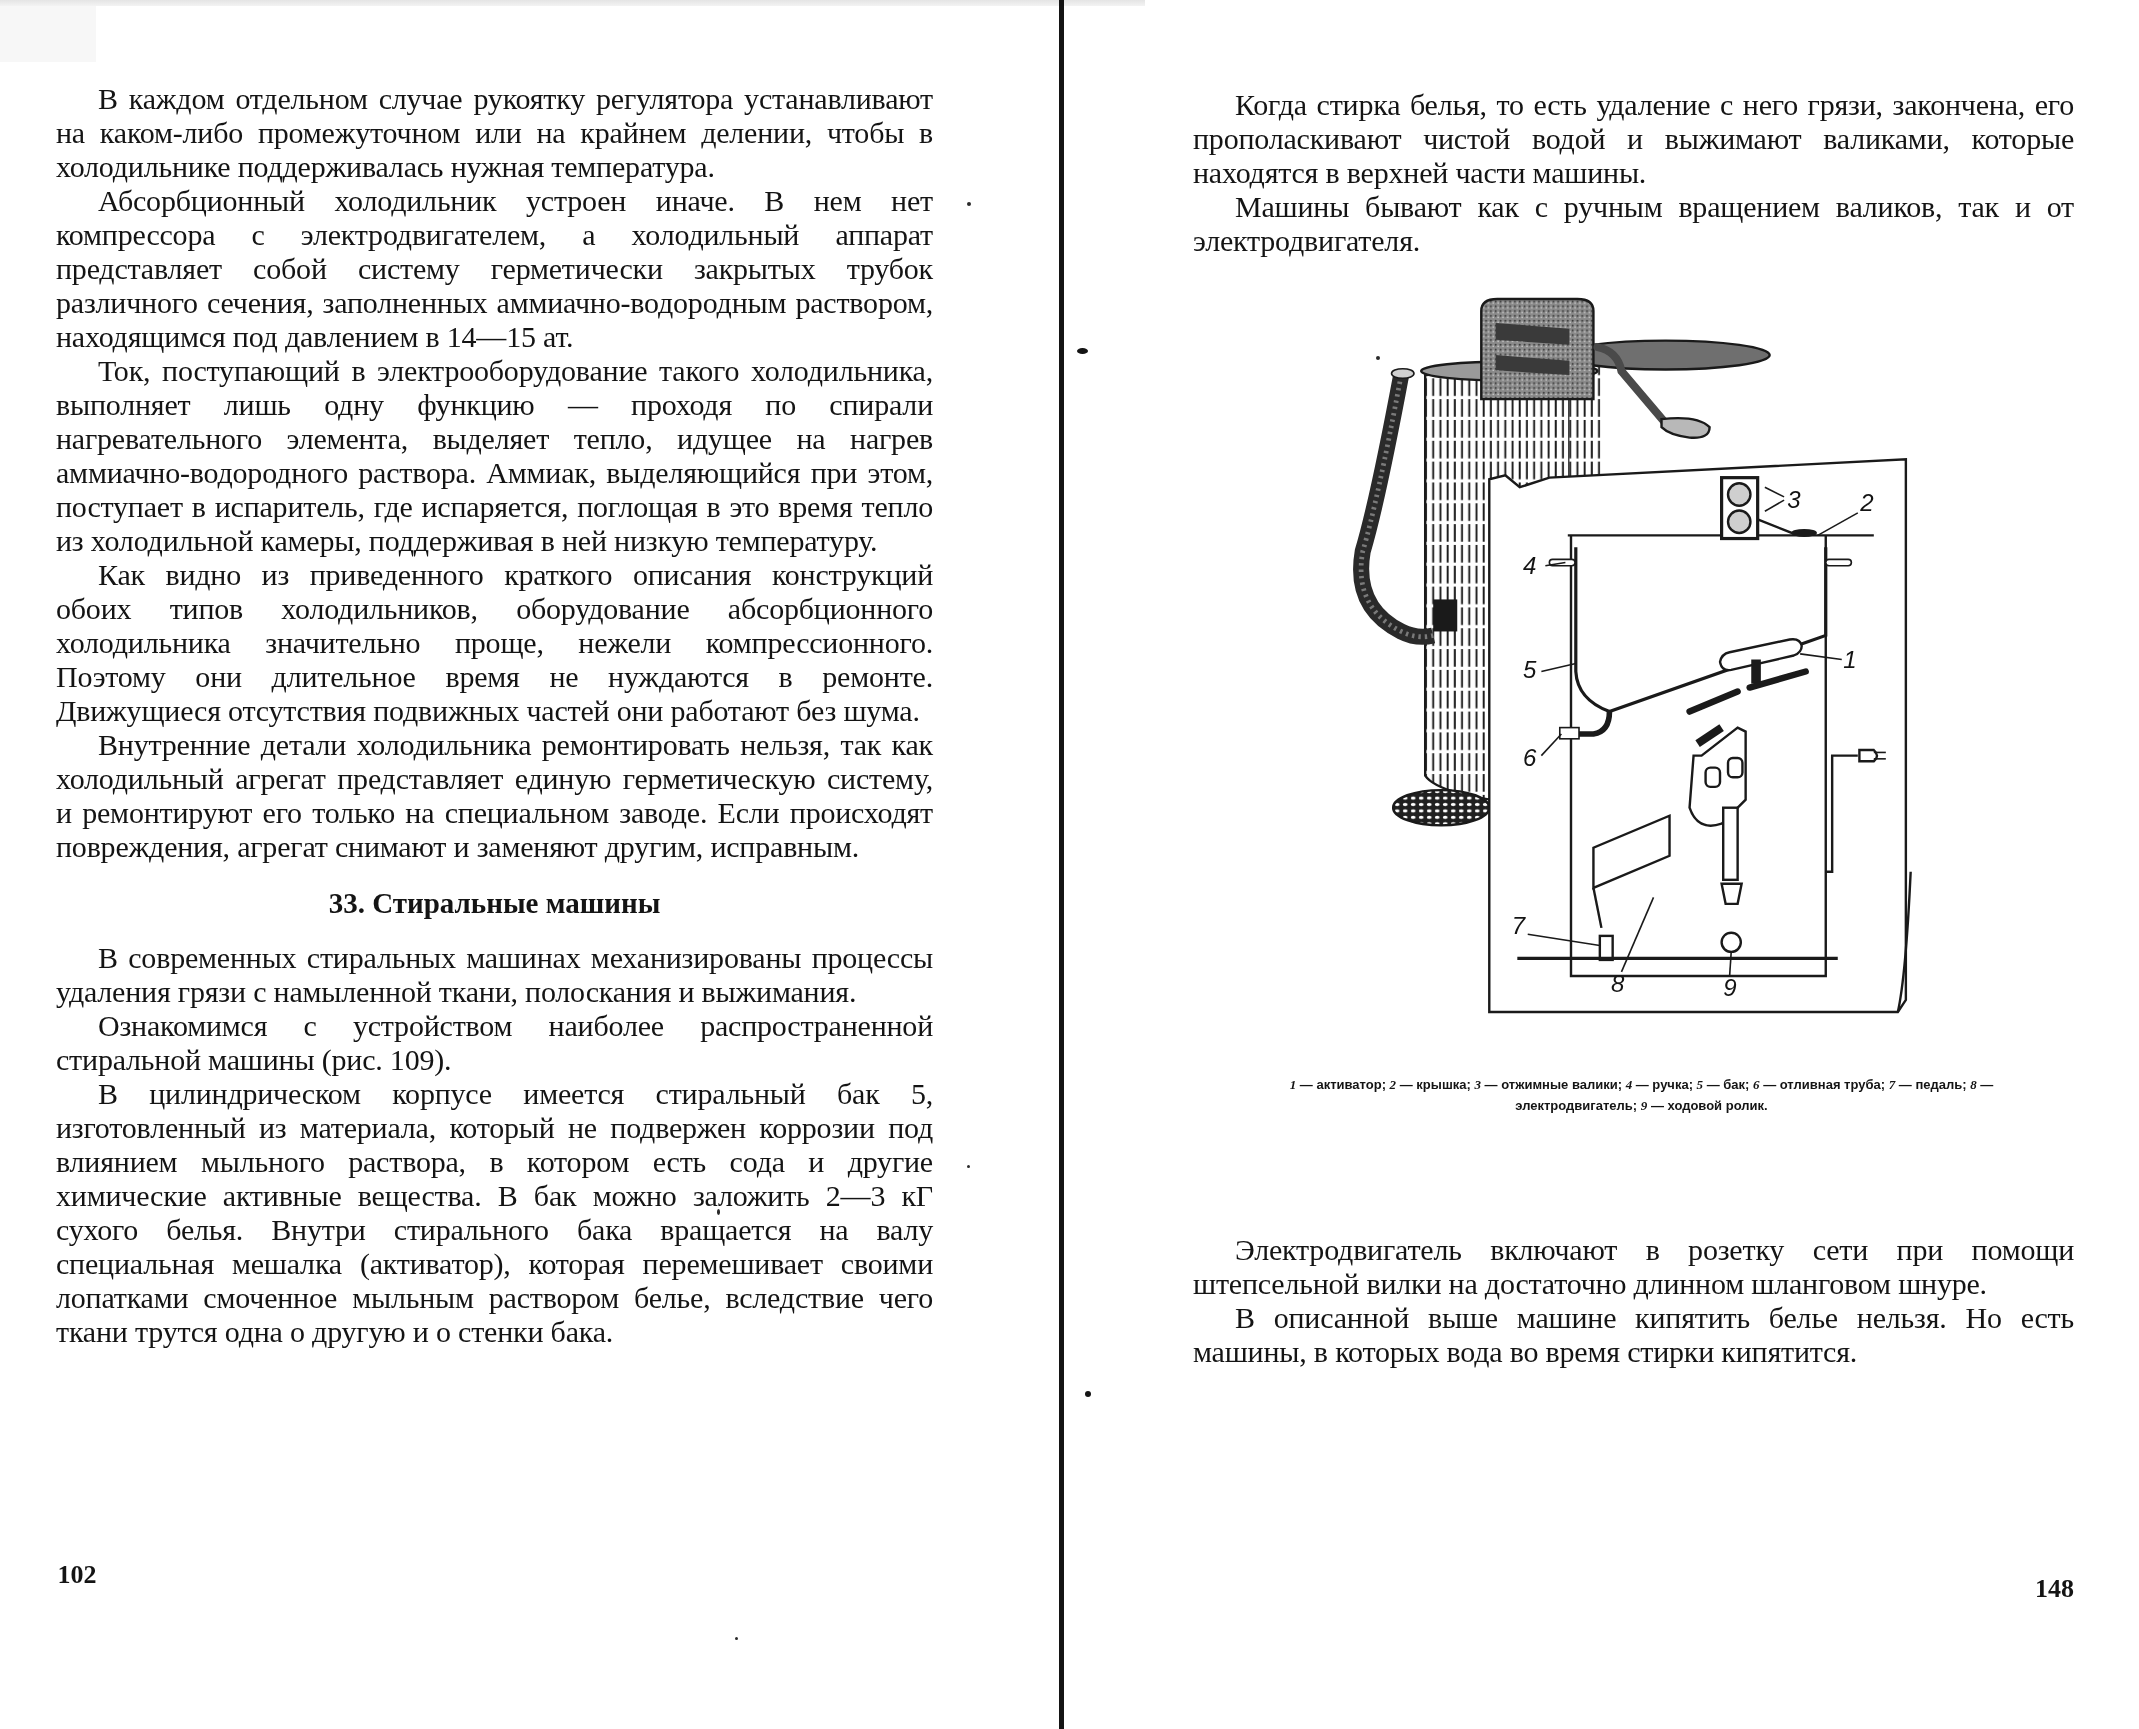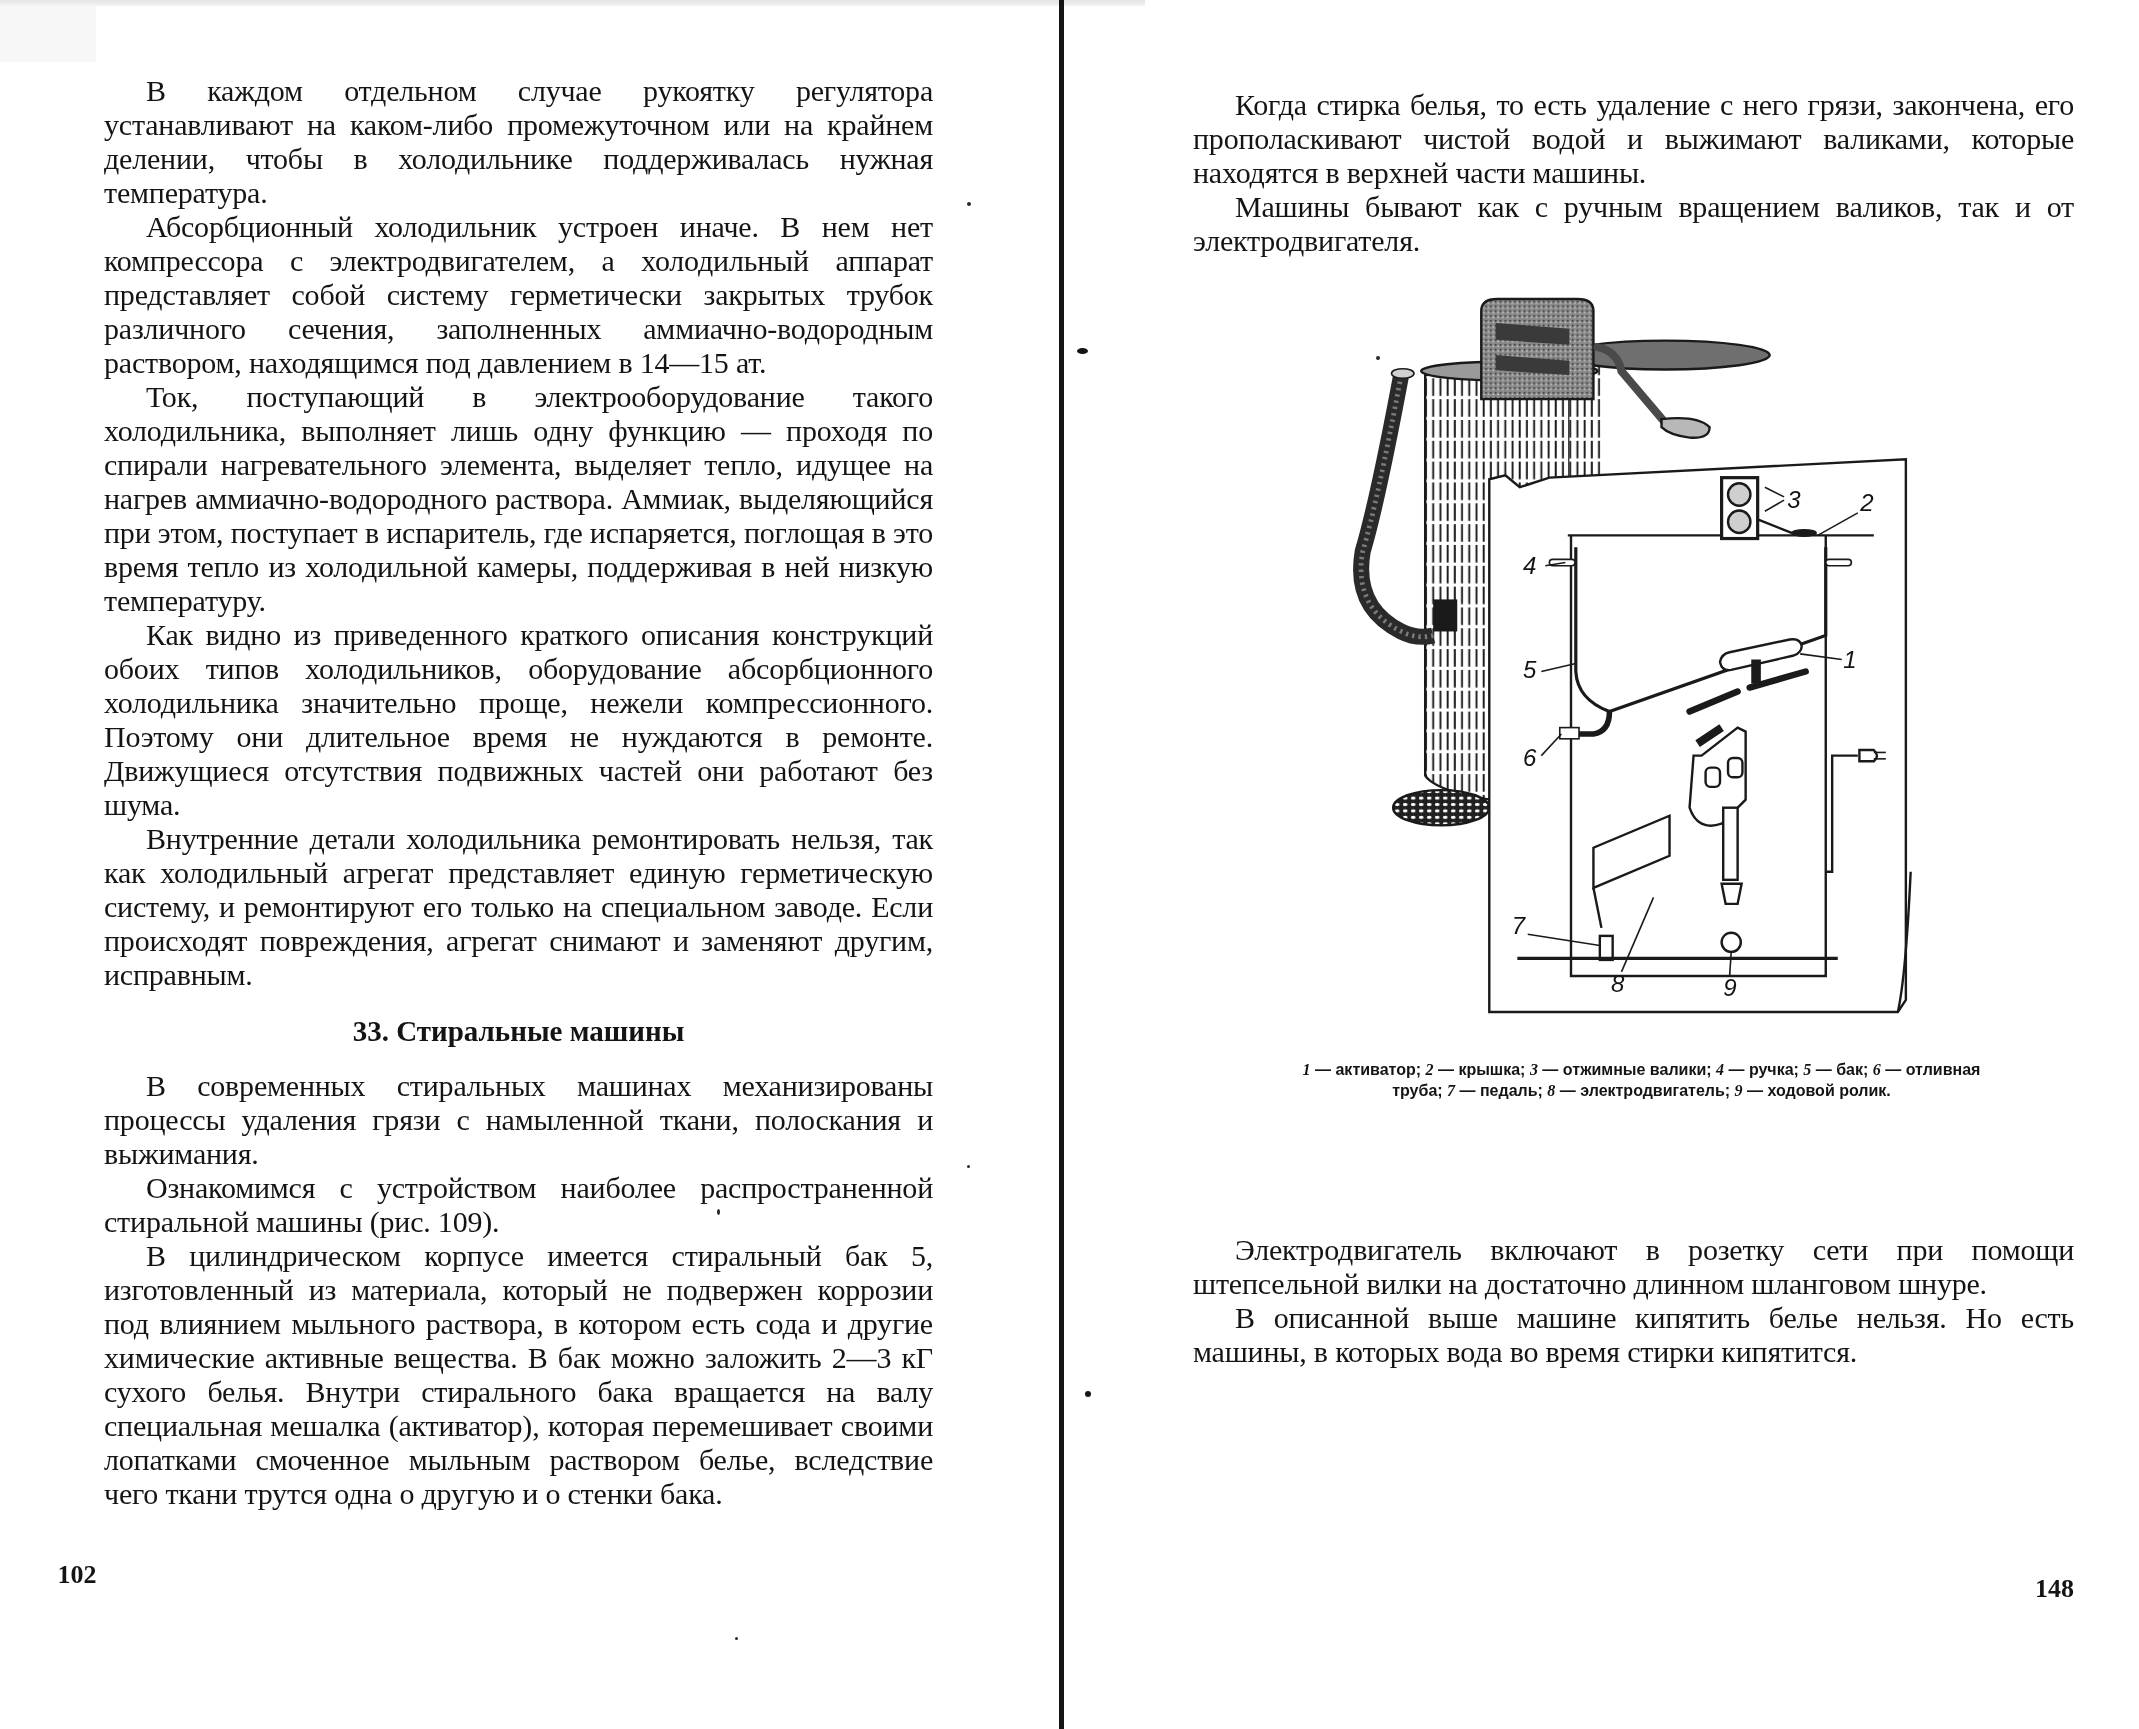--- a/index.html
+++ b/index.html
@@ -48,36 +48,36 @@
   }
   .figure {
     position: absolute; left: 152px; top: 295px; width: 597px; height: 721px;
   }
   .figure svg { width: 100%; height: 100%; display: block; }
   .fig-caption {
     position: absolute; left: 96px; top: 1056px; width: 705px;
     text-align: center;
   }
   .fig-title { font-size: 24px; line-height: 29px; }
-  .fig-legend { font-size: 16px; line-height: 21px; margin-top: 3px; font-family: "Liberation Sans", "DejaVu Sans", sans-serif; font-weight: bold; }
+  .fig-legend { font-size: 13px; line-height: 21px; margin-top: 18px; font-family: "Liberation Sans", "DejaVu Sans", sans-serif; font-weight: bold; }
   .fig-legend i { font-family: "Liberation Serif", serif; }
   .callout { font-family: "Liberation Sans", "DejaVu Sans", sans-serif; font-style: italic; font-size: 30px; fill: #141414; }
   .speck { position: absolute; background: #2a2a2a; border-radius: 50%; }
 </style>
 </head>
 <body>
 
 <div class="scan-top-edge"></div>
 <div class="scan-top-corner"></div>
 <div class="spine"></div>
 <div class="spine-mark" style="left:1077px; top:348px;"></div>
 <div class="spine-mark" style="left:1085px; top:1391px; width:6.4px; height:6.4px;"></div>
 
 <div class="page page-left">
-  <div class="text-block" style="top:74px;margin-left:48px;">
+  <div class="text-block" style="top:82px;">
     <p class="para">В каждом отдельном случае рукоятку регулятора устанавливают на каком-либо промежуточном или на крайнем делении, чтобы в холодильнике поддерживалась нужная температура.</p>
     <p class="para">Абсорбционный холодильник устроен иначе. В нем нет компрессора с электродвигателем, а холодильный аппарат представляет собой систему герметически закрытых трубок различного сечения, заполненных аммиачно-водородным раствором, находящимся под давлением в 14—15 ат.</p>
     <p class="para">Ток, поступающий в электрооборудование такого холодильника, выполняет лишь одну функцию — проходя по спирали нагревательного элемента, выделяет тепло, идущее на нагрев аммиачно-водородного раствора. Аммиак, выделяющийся при этом, поступает в испаритель, где испаряется, поглощая в это время тепло из холодильной камеры, поддерживая в ней низкую температуру.</p>
     <p class="para">Как видно из приведенного краткого описания конструкций обоих типов холодильников, оборудование абсорбционного холодильника значительно проще, нежели компрессионного. Поэтому они длительное время не нуждаются в ремонте. Движущиеся отсутствия подвижных частей они работают без шума.</p>
     <p class="para">Внутренние детали холодильника ремонтировать нельзя, так как холодильный агрегат представляет единую герметическую систему, и ремонтируют его только на специальном заводе. Если происходят повреждения, агрегат снимают и заменяют другим, исправным.</p>
     <div class="section-heading">33. Стиральные машины</div>
     <p class="para">В современных стиральных машинах механизированы процессы удаления грязи с намыленной ткани, полоскания и выжимания.</p>
     <p class="para">Ознакомимся с устройством наиболее распространенной стиральной машины (рис. 109).</p>
     <p class="para">В цилиндрическом корпусе имеется стиральный бак 5, изготовленный из материала, который не подвержен коррозии под влиянием мыльного раствора, в котором есть сода и другие химические активные вещества. В бак можно заложить 2—3 кГ сухого белья. Внутри стирального бака вращается на валу специальная мешалка (активатор), которая перемешивает своими лопатками смоченное мыльным раствором белье, вследствие чего ткани трутся одна о другую и о стенки бака.</p>
   </div>

